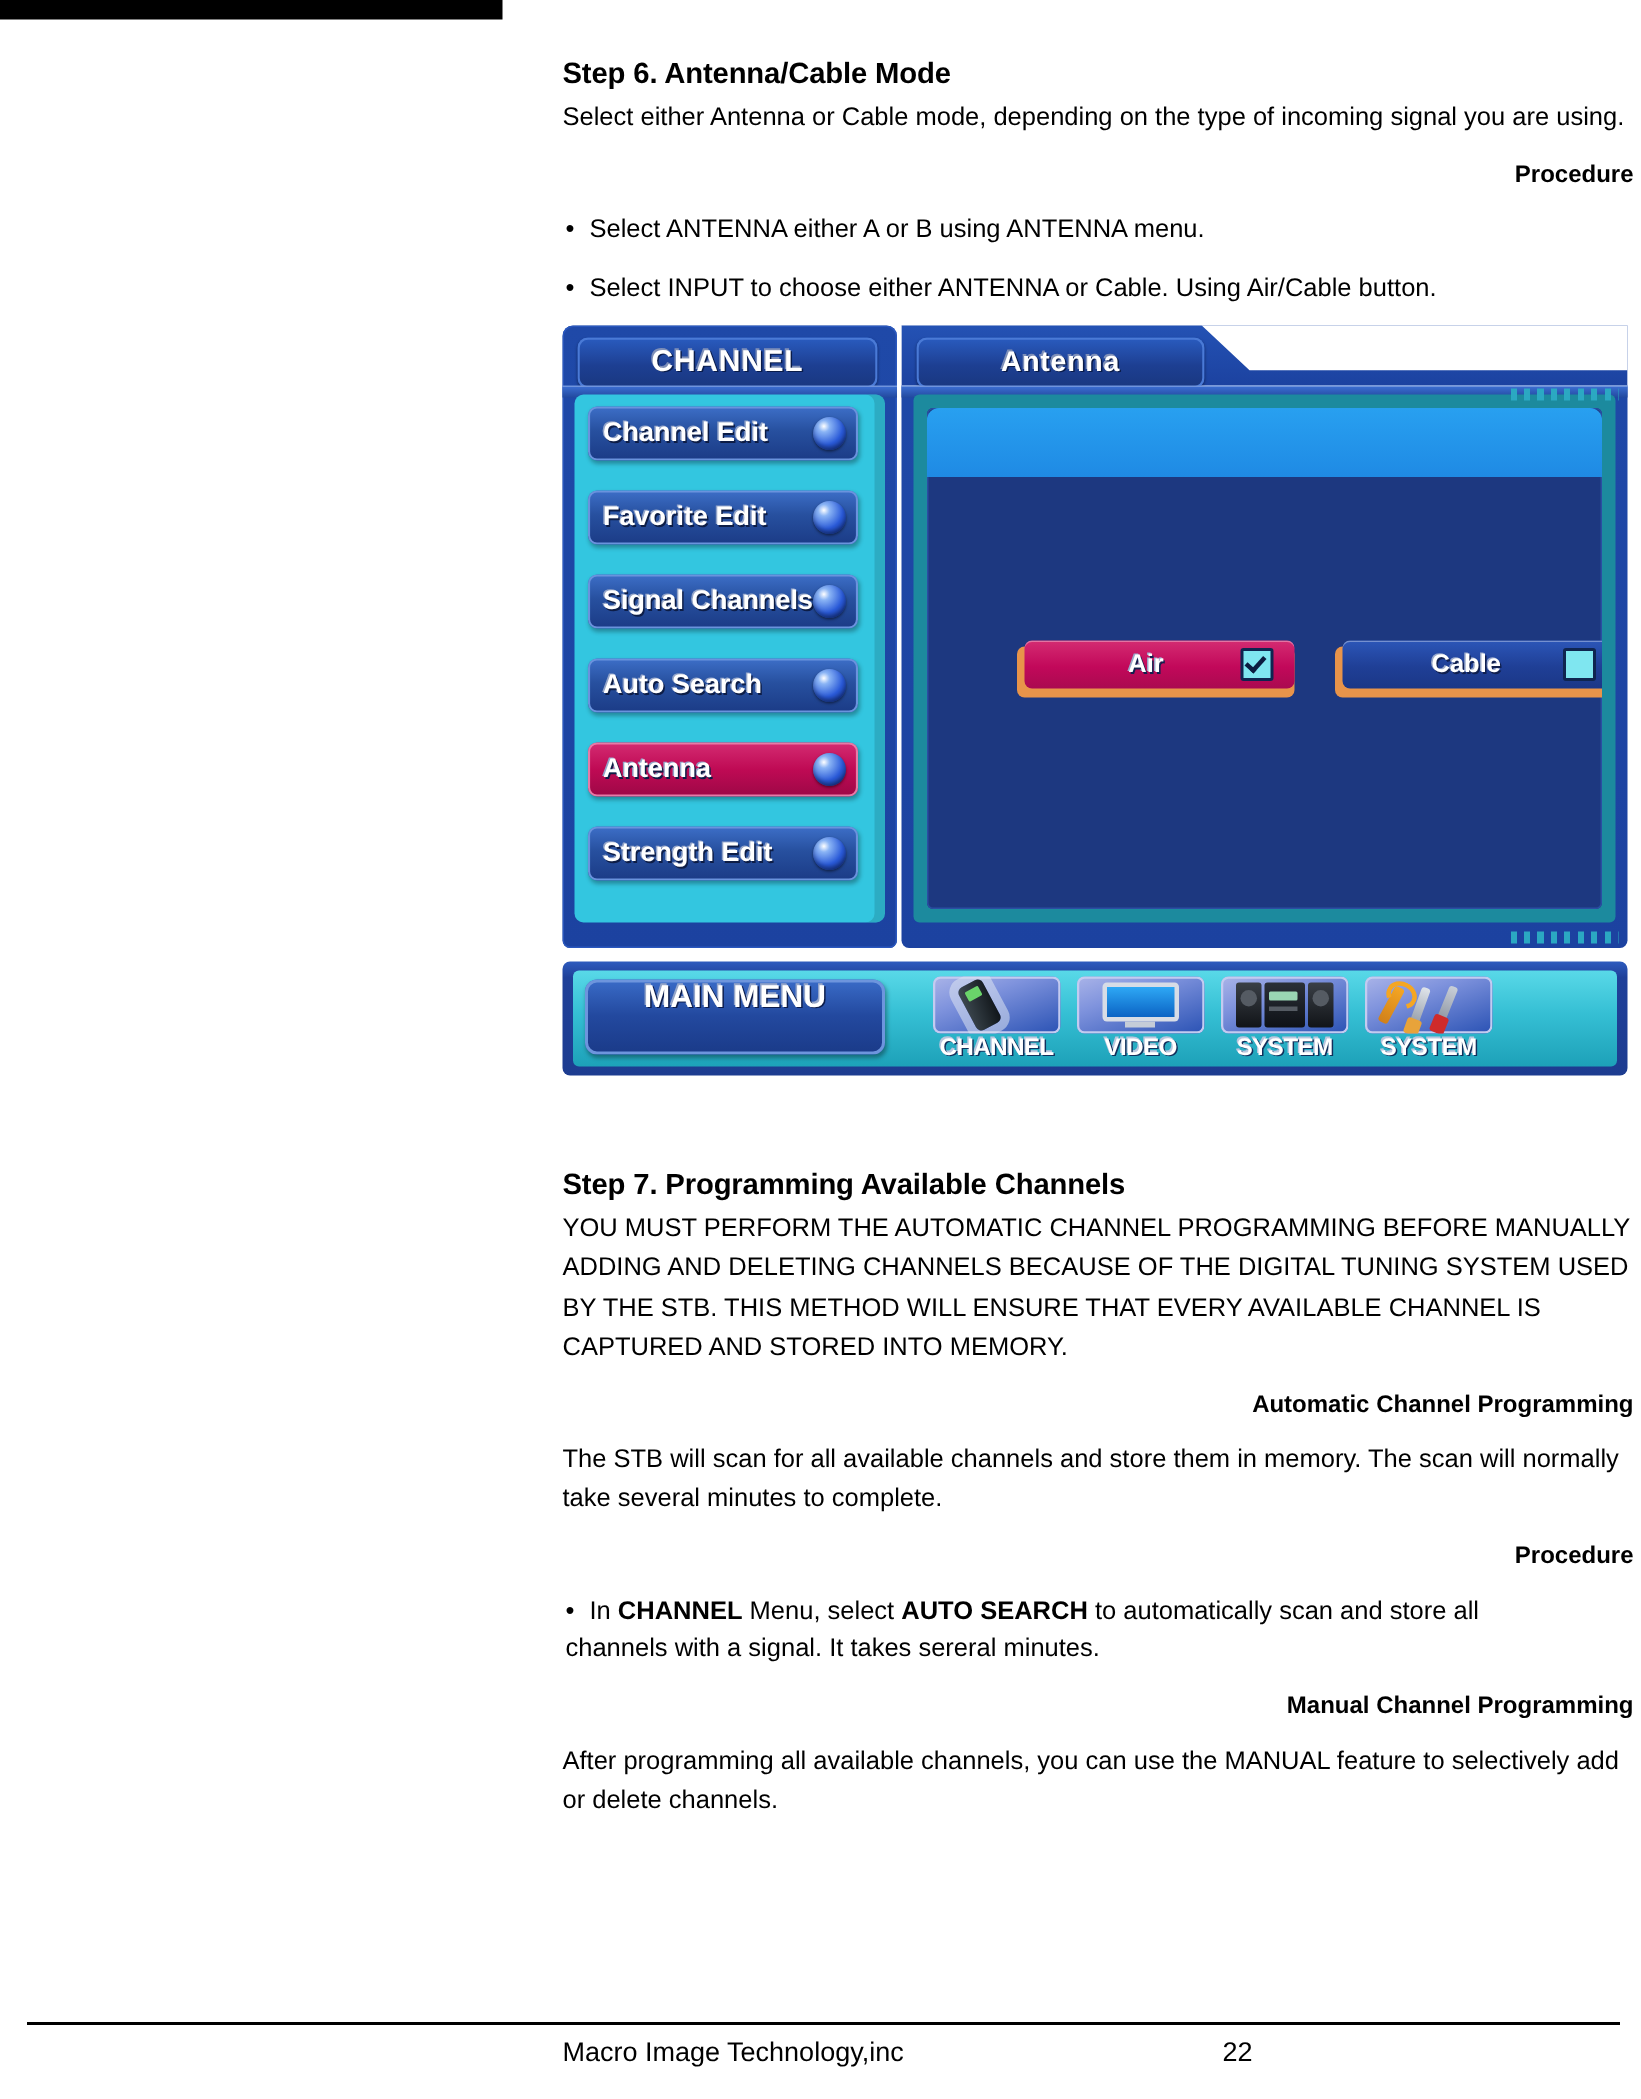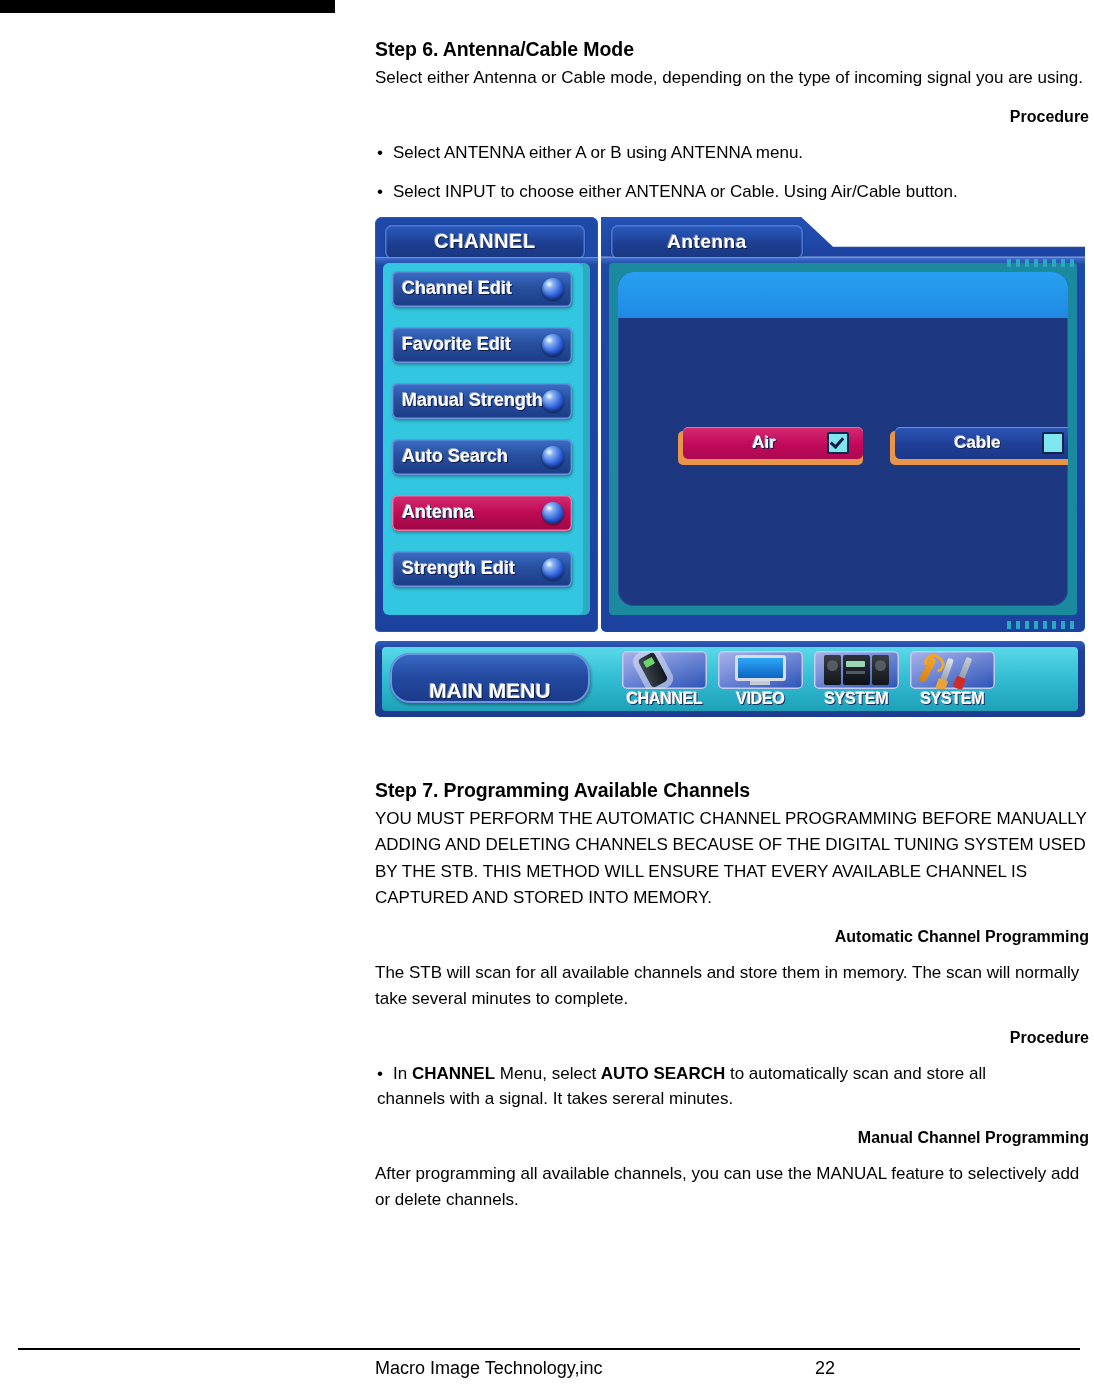--- a/index.html
+++ b/index.html
@@ -122,21 +122,21 @@
 
   
   .right-body{
     position:absolute;left:234px;top:46px;width:468px;height:352px;
     background:#1c8a9e;
     border-radius:4px;
     padding:0;
   }
   .right-inner{
     position:absolute;left:9px;top:9px;width:450px;height:334px;
-    border-radius:16px;
+    border-radius:4px;
     background:#1d3880;
     overflow:hidden;
     box-shadow:inset 0 0 0 1px #2b4ea2;
   }
   .right-topstrip{
     position:absolute;left:0;top:0;width:450px;height:46px;
     background:linear-gradient(180deg,#28a0f0 0%,#1f8ae4 100%);
     border-radius:8px 8px 0 0;
   }
   .dash-row{
@@ -186,24 +186,24 @@
     background:linear-gradient(180deg,#2d5bbe 0%,#1f4099 14%,#1d3c90 100%);
     border-radius:5px;
   }
   .bottom-inner{
     position:absolute;left:7px;top:6px;width:696px;height:64px;
     background:linear-gradient(180deg,#59d9e8 0%,#35bfd4 45%,#1da1b8 100%);
     border-radius:4px;
   }
   .mainmenu-btn{
     position:absolute;left:8px;top:6px;width:200px;height:50px;
-    border-radius:20px;
+    border-radius:8px;
     background:linear-gradient(180deg,#3a6cc8 0%,#23499f 48%,#1a3a88 100%);
     box-shadow:inset 0 0 0 2px #6d95dd, 1px 2px 3px rgba(0,0,0,.35);
-    display:flex;align-items:flex-end;justify-content:center;
+    display:flex;align-items:flex-start;justify-content:center;
   }
   .mainmenu-btn span{
     font-size:21px;font-weight:bold;color:#fff;
     text-shadow:1px 1px 0 #0c1c4a,-1px -1px 0 #94a5c9;
   }
   .nav-group{
     position:absolute;left:240px;top:4px;width:450px;height:58px;
     display:flex;gap:11px;
   }
   .nav-item{width:85px;position:relative;}
@@ -305,21 +305,21 @@
       <div class="menu-body" id="menu-body">
           <div class="menu-item" style="top: 64px;">
             <span class="mi-label">Favorite Edit</span>
             <span class="orb"></span>
           </div>
           <div class="menu-item" style="top: 8px;">
             <span class="mi-label">Channel Edit</span>
             <span class="orb"></span>
           </div>
           <div class="menu-item" style="top: 120px;">
-            <span class="mi-label">Manual Strength</span>
+            <span class="mi-label">Signal Channels</span>
             <span class="orb"></span>
           </div>
           <div class="menu-item" style="top: 176px;">
             <span class="mi-label">Auto Search</span>
             <span class="orb"></span>
           </div>
           <div class="menu-item selected" style="top: 232px;">
             <span class="mi-label">Antenna</span>
             <span class="orb"></span>
           </div>

